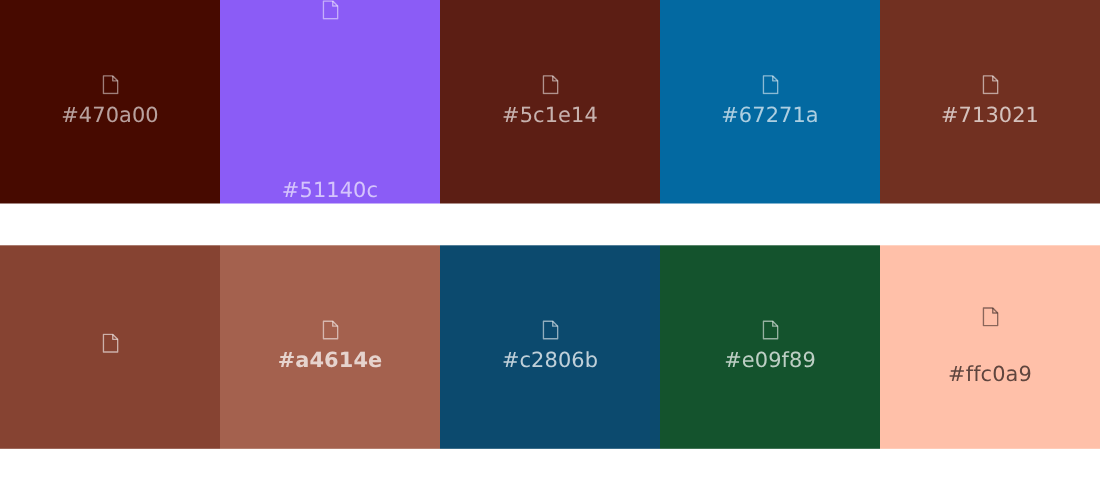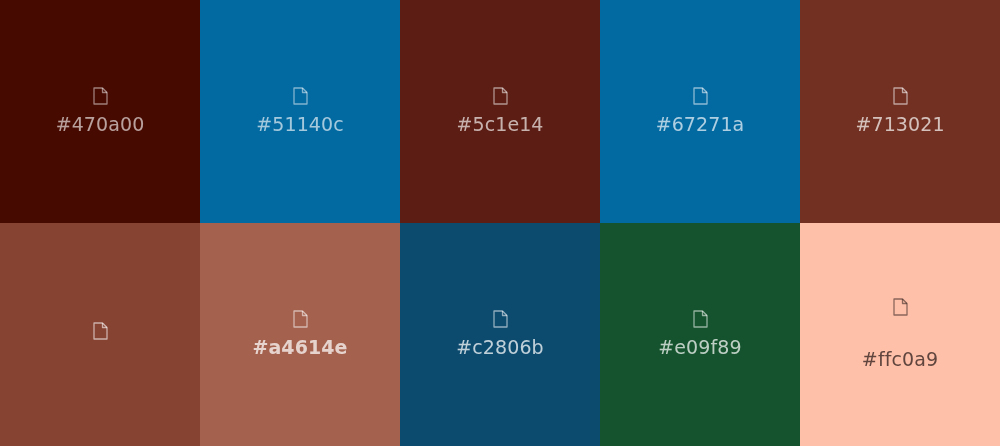--- a/index.html
+++ b/index.html
@@ -22,21 +22,21 @@
     width: 1000px;
     height: 446px;
   }
 
   .swatch {
     display: flex;
     flex-direction: column;
     align-items: center;
     justify-content: center;
     width: 200px;
-    height: 223px;
+    height: 185px;
     box-sizing: border-box;
     position: relative;
   }
 
   .swatch-icon {
     display: block;
     width: 15px;
     height: 18px;
     margin-bottom: 8px;
     line-height: 0;
@@ -62,21 +62,21 @@
 <div id="swatch-grid">
     <div class="swatch" style="background: rgb(71, 10, 0);">
       <span class="swatch-icon">
         <svg viewBox="0 0 15 18" fill="none">
           <path d="M1 1 H9.5 L14 5.5 V17 H1 Z" stroke="rgba(255,255,255,0.48)" stroke-width="1.3" stroke-linejoin="round" fill="none"></path>
           <path d="M9.5 1 V5.5 H14" stroke="rgba(255,255,255,0.48)" stroke-width="1.3" stroke-linejoin="round" fill="none"></path>
         </svg>
       </span>
       <span class="swatch-label" style="color: rgba(255, 255, 255, 0.62);">#470a00</span>
     </div>
-    <div class="swatch" style="background: #0369a1;">
+    <div class="swatch" style="background: #8b5cf6; justify-content: space-between;">
       <span class="swatch-icon">
         <svg viewBox="0 0 15 18" fill="none">
           <path d="M1 1 H9.5 L14 5.5 V17 H1 Z" stroke="rgba(255,255,255,0.50)" stroke-width="1.3" stroke-linejoin="round" fill="none"></path>
           <path d="M9.5 1 V5.5 H14" stroke="rgba(255,255,255,0.50)" stroke-width="1.3" stroke-linejoin="round" fill="none"></path>
         </svg>
       </span>
       <span class="swatch-label" style="color: rgba(255, 255, 255, 0.64);">#51140c</span>
     </div>
     <div class="swatch" style="background: rgb(92, 30, 20);">
       <span class="swatch-icon">

